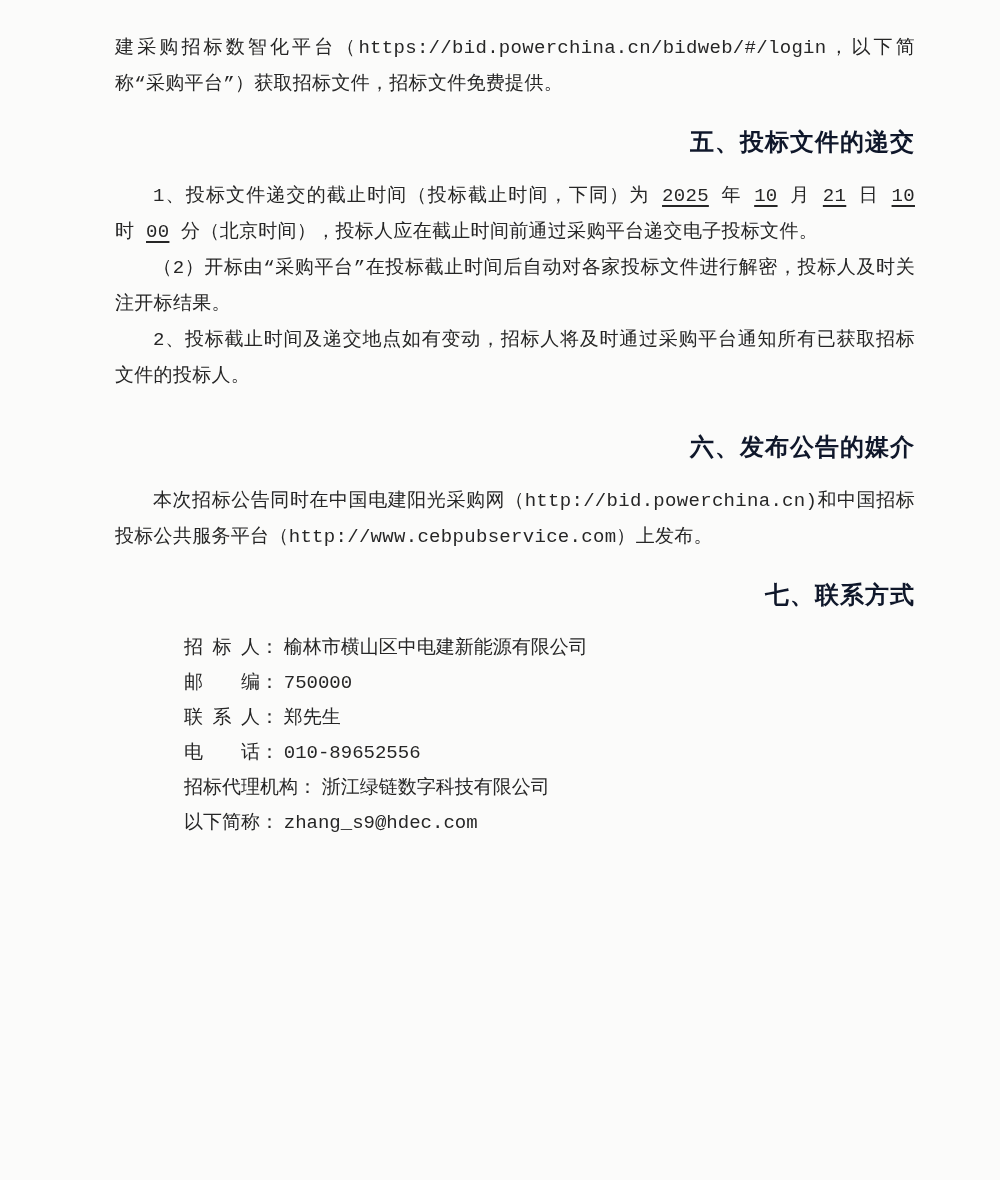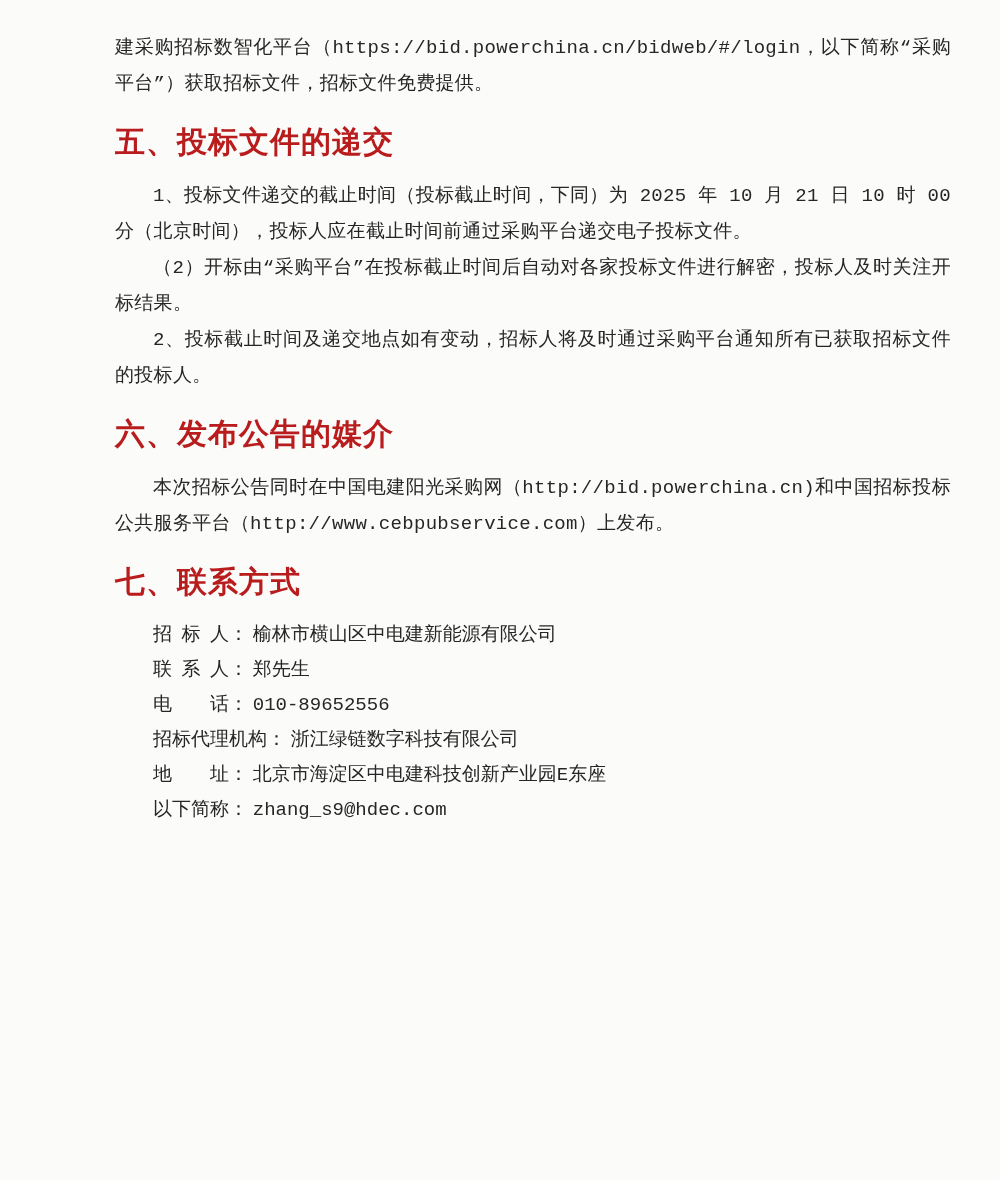--- a/index.html
+++ b/index.html
@@ -5,49 +5,52 @@
   html, body { margin: 0; padding: 0; }
   body {
     width: 1000px;
     height: 1180px;
     background: #fbfbfa;
     color: #262626;
     font-family: "Liberation Mono", "DejaVu Sans Mono", monospace;
     font-size: 19px;
     overflow: hidden;
   }
-  .doc { padding: 30px 49px 0 115px; }
+  .doc { padding: 30px 85px 0 115px; }
   p.body {
     margin: 0;
     line-height: 36px;
     text-align: justify;
     letter-spacing: 0.3px;
   }
   p.indent { text-indent: 2em; }
   h2.sec-heading {
     font-family: "Liberation Sans", "DejaVu Sans", sans-serif;
-    font-size: 30px;
+    font-size: 24px;
     font-weight: bold;
-    color: #b91c1c;
+    color: #0f172a;
     line-height: 40px;
     margin: 20px 0 16px 0;
     letter-spacing: 1px;
+    text-align: right;
   }
-  h2.gap-lg { margin-top: 20px; }
+  h2.gap-lg { margin-top: 33px; }
   h2.gap-md { }
   .contact-list { margin: 0 0 0 2em; padding: 0; }
   .c-row { line-height: 35px; white-space: nowrap; }
   .c-label {
     display: inline-block;
     text-align: justify;
     text-align-last: justify;
     vertical-align: bottom;
+    margin-left: 31px;
   }
   .c-colon { padding-right: 0.25em; }
   .u {
+    text-decoration: underline;
     text-decoration-thickness: 1.5px;
     text-underline-offset: 4px;
     margin-top: 24px;
   }
 </style>
 </head>
 <body>
 
 <div class="doc">
 
@@ -64,36 +67,36 @@
   <p class="body indent">本次招标公告同时在中国电建阳光采购网（http://bid.powerchina.cn)和中国招标投标公共服务平台（http://www.cebpubservice.com）上发布。</p>
 
   <h2 class="sec-heading gap-md">七、联系方式</h2>
 
   <div class="contact-list">
   <div class="c-row">
     <span class="c-label" style="width: 4em;">招标人</span><span class="c-colon">：</span><span class="c-value">榆林市横山区中电建新能源有限公司</span>
   </div>
 
 
+  <div class="c-row">
+    <span class="c-label" style="width: 4em;">邮编</span><span class="c-colon">：</span><span class="c-value">750000</span>
+  </div>
 
   <div class="c-row">
     <span class="c-label" style="width: 4em;">联系人</span><span class="c-colon">：</span><span class="c-value">郑先生</span>
   </div>
 
   <div class="c-row">
     <span class="c-label" style="width: 4em;">电话</span><span class="c-colon">：</span><span class="c-value">010-89652556</span>
   </div>
 
   <div class="c-row">
     <span class="c-label" style="width: 6em;">招标代理机构</span><span class="c-colon">：</span><span class="c-value">浙江绿链数字科技有限公司</span>
   </div>
 
-  <div class="c-row">
-    <span class="c-label" style="width: 4em;">地址</span><span class="c-colon">：</span><span class="c-value">北京市海淀区中电建科技创新产业园E东座</span>
-  </div>
 
 
 
   <div class="c-row">
     <span class="c-label" style="width: 4em;">以下简称</span><span class="c-colon">：</span><span class="c-value">zhang_s9@hdec.com</span>
   </div>
 </div>
 
 </div>
 

